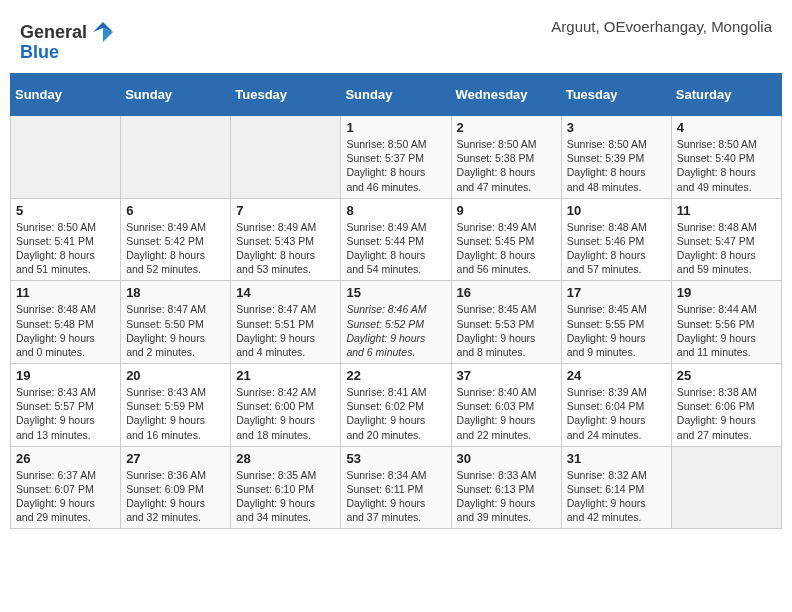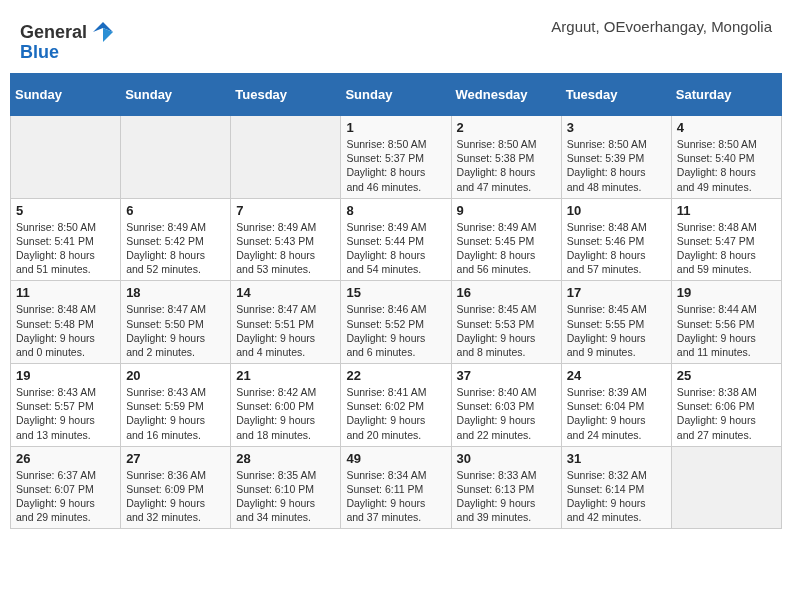--- a/index.html
+++ b/index.html
@@ -228,21 +228,21 @@
         </td>
         <td>
           <span class="day-num">14</span>
           <div class="day-info" style="white-space: pre-line;">Sunrise: 8:47 AM
 Sunset: 5:51 PM
 Daylight: 9 hours
 and 4 minutes.</div>
         </td>
         <td>
           <span class="day-num">15</span>
-          <div class="day-info" style="white-space: pre-line;">Sunrise: 8:46 AM
+          <div class="day-info" style="white-space: pre-line; font-style: italic;">Sunrise: 8:46 AM
 Sunset: 5:52 PM
 Daylight: 9 hours
 and 6 minutes.</div>
         </td>
         <td>
           <span class="day-num">16</span>
           <div class="day-info" style="white-space: pre-line;">Sunrise: 8:45 AM
 Sunset: 5:53 PM
 Daylight: 9 hours
 and 8 minutes.</div>
@@ -329,21 +329,21 @@
 and 32 minutes.</div>
         </td>
         <td>
           <span class="day-num">28</span>
           <div class="day-info" style="white-space: pre-line;">Sunrise: 8:35 AM
 Sunset: 6:10 PM
 Daylight: 9 hours
 and 34 minutes.</div>
         </td>
         <td>
-          <span class="day-num">49</span>
+          <span class="day-num">53</span>
           <div class="day-info" style="white-space: pre-line;">Sunrise: 8:34 AM
 Sunset: 6:11 PM
 Daylight: 9 hours
 and 37 minutes.</div>
         </td>
         <td>
           <span class="day-num">30</span>
           <div class="day-info" style="white-space: pre-line;">Sunrise: 8:33 AM
 Sunset: 6:13 PM
 Daylight: 9 hours

